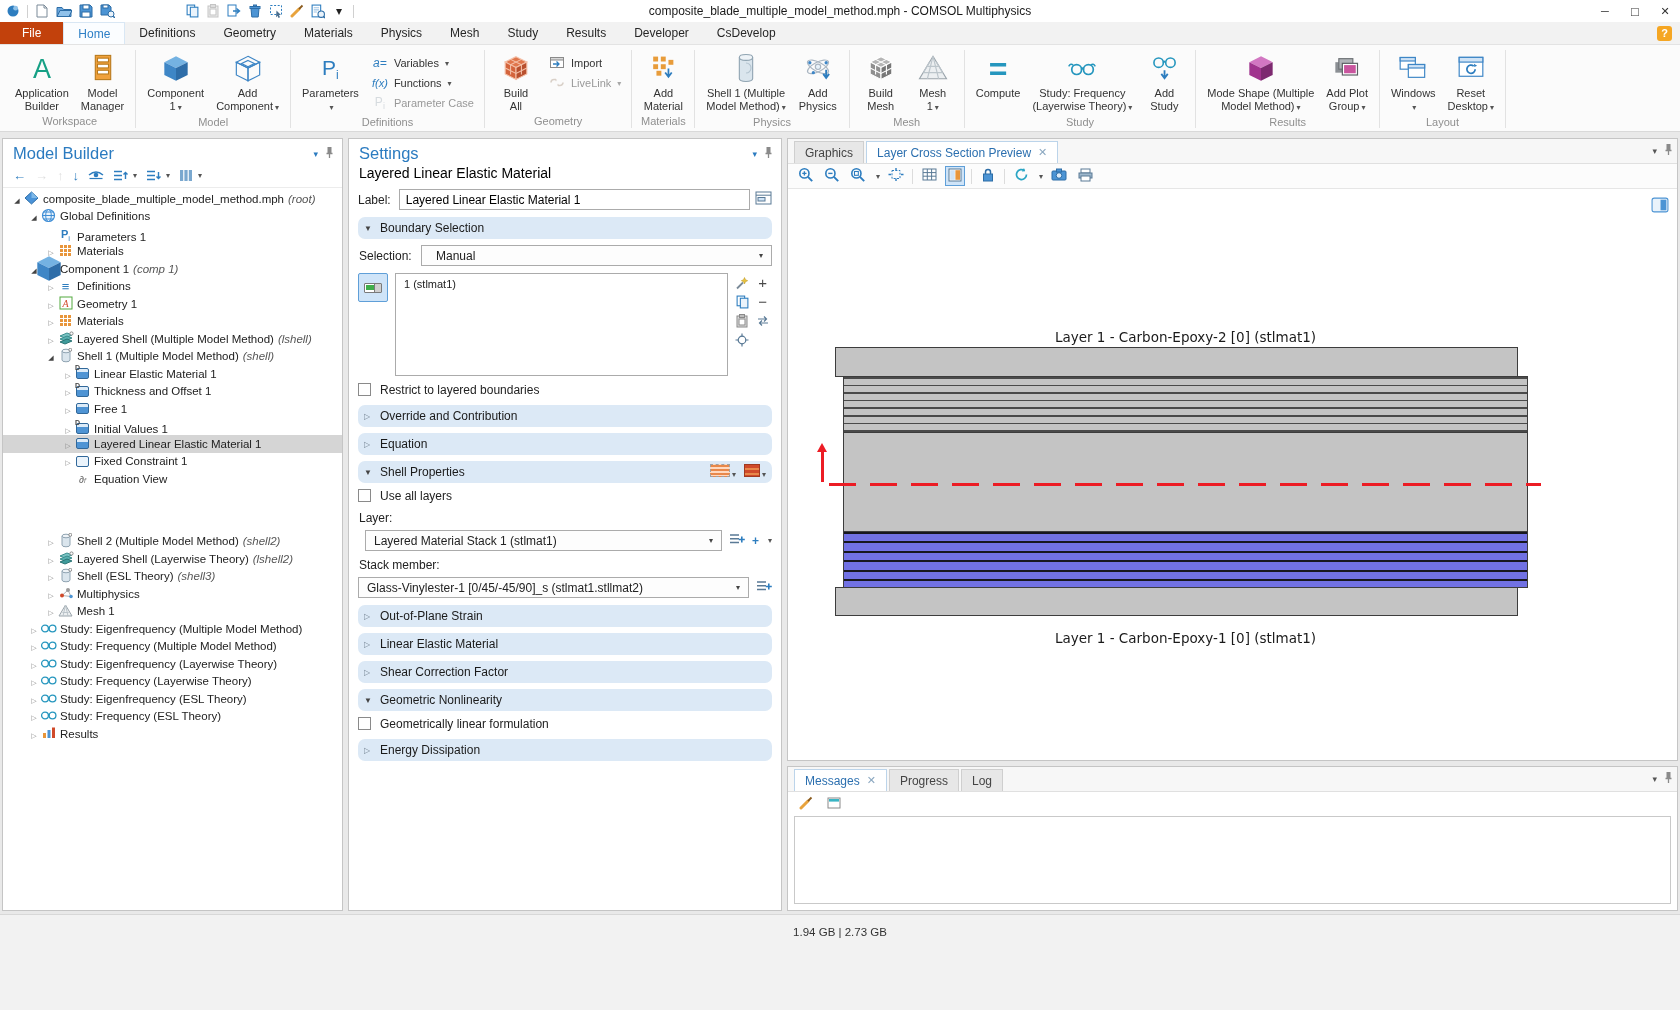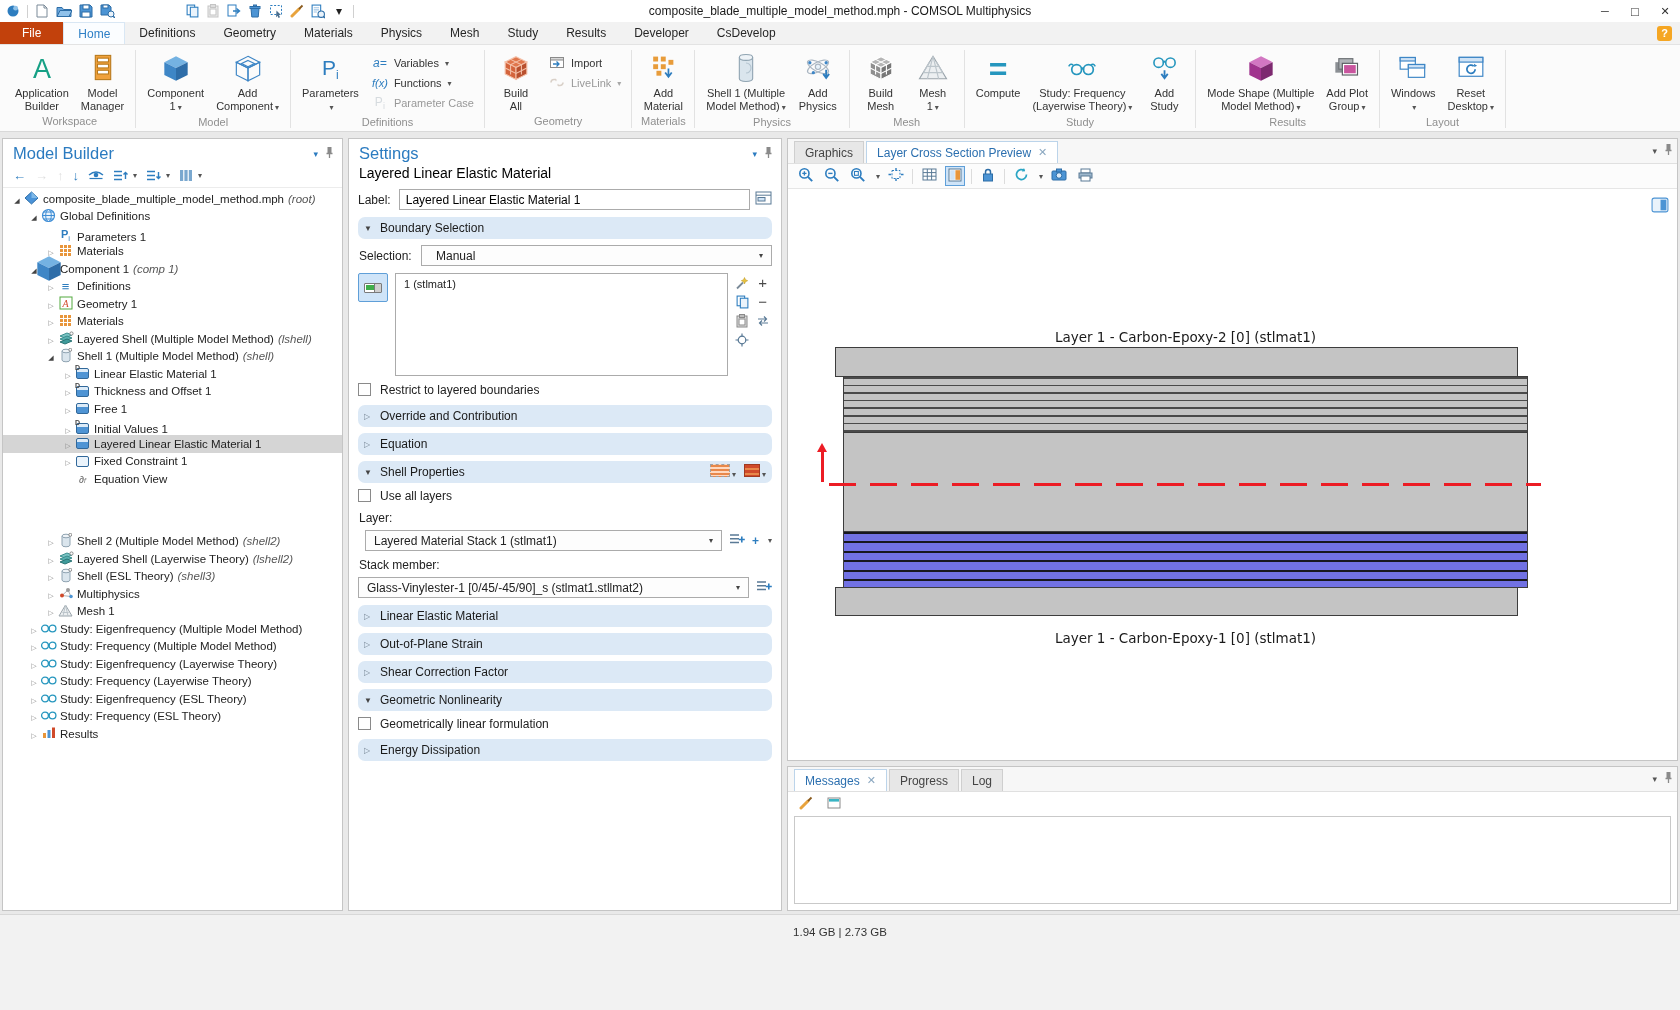--- a/index.html
+++ b/index.html
@@ -1091,25 +1091,25 @@
           <span class="row-icons">
               <span id="layer-add2"><svg width="16" height="14" viewBox="0 0 16 14">
                   <path d="M1 3h9M1 6.8h9M1 10.5h9" stroke="#5a7a96" stroke-width="1.6"></path>
                   <path d="M12.8 4.5v6M9.8 7.5h6" stroke="#2d7dbf" stroke-width="1.6"></path>
                 </svg></span>
             </span>
         </div>
 
         <div class="sec">
           <span class="sc colp"></span>
-          <span class="stxt">Linear Elastic Material</span>
+          <span class="stxt">Out-of-Plane Strain</span>
         </div>
         <div class="sec">
           <span class="sc colp"></span>
-          <span class="stxt">Out-of-Plane Strain</span>
+          <span class="stxt">Linear Elastic Material</span>
         </div>
         <div class="sec">
           <span class="sc colp"></span>
           <span class="stxt">Shear Correction Factor</span>
         </div>
         <div class="sec">
           <span class="sc expd"></span>
           <span class="stxt">Geometric Nonlinearity</span>
         </div>
         <div class="cbrow">

